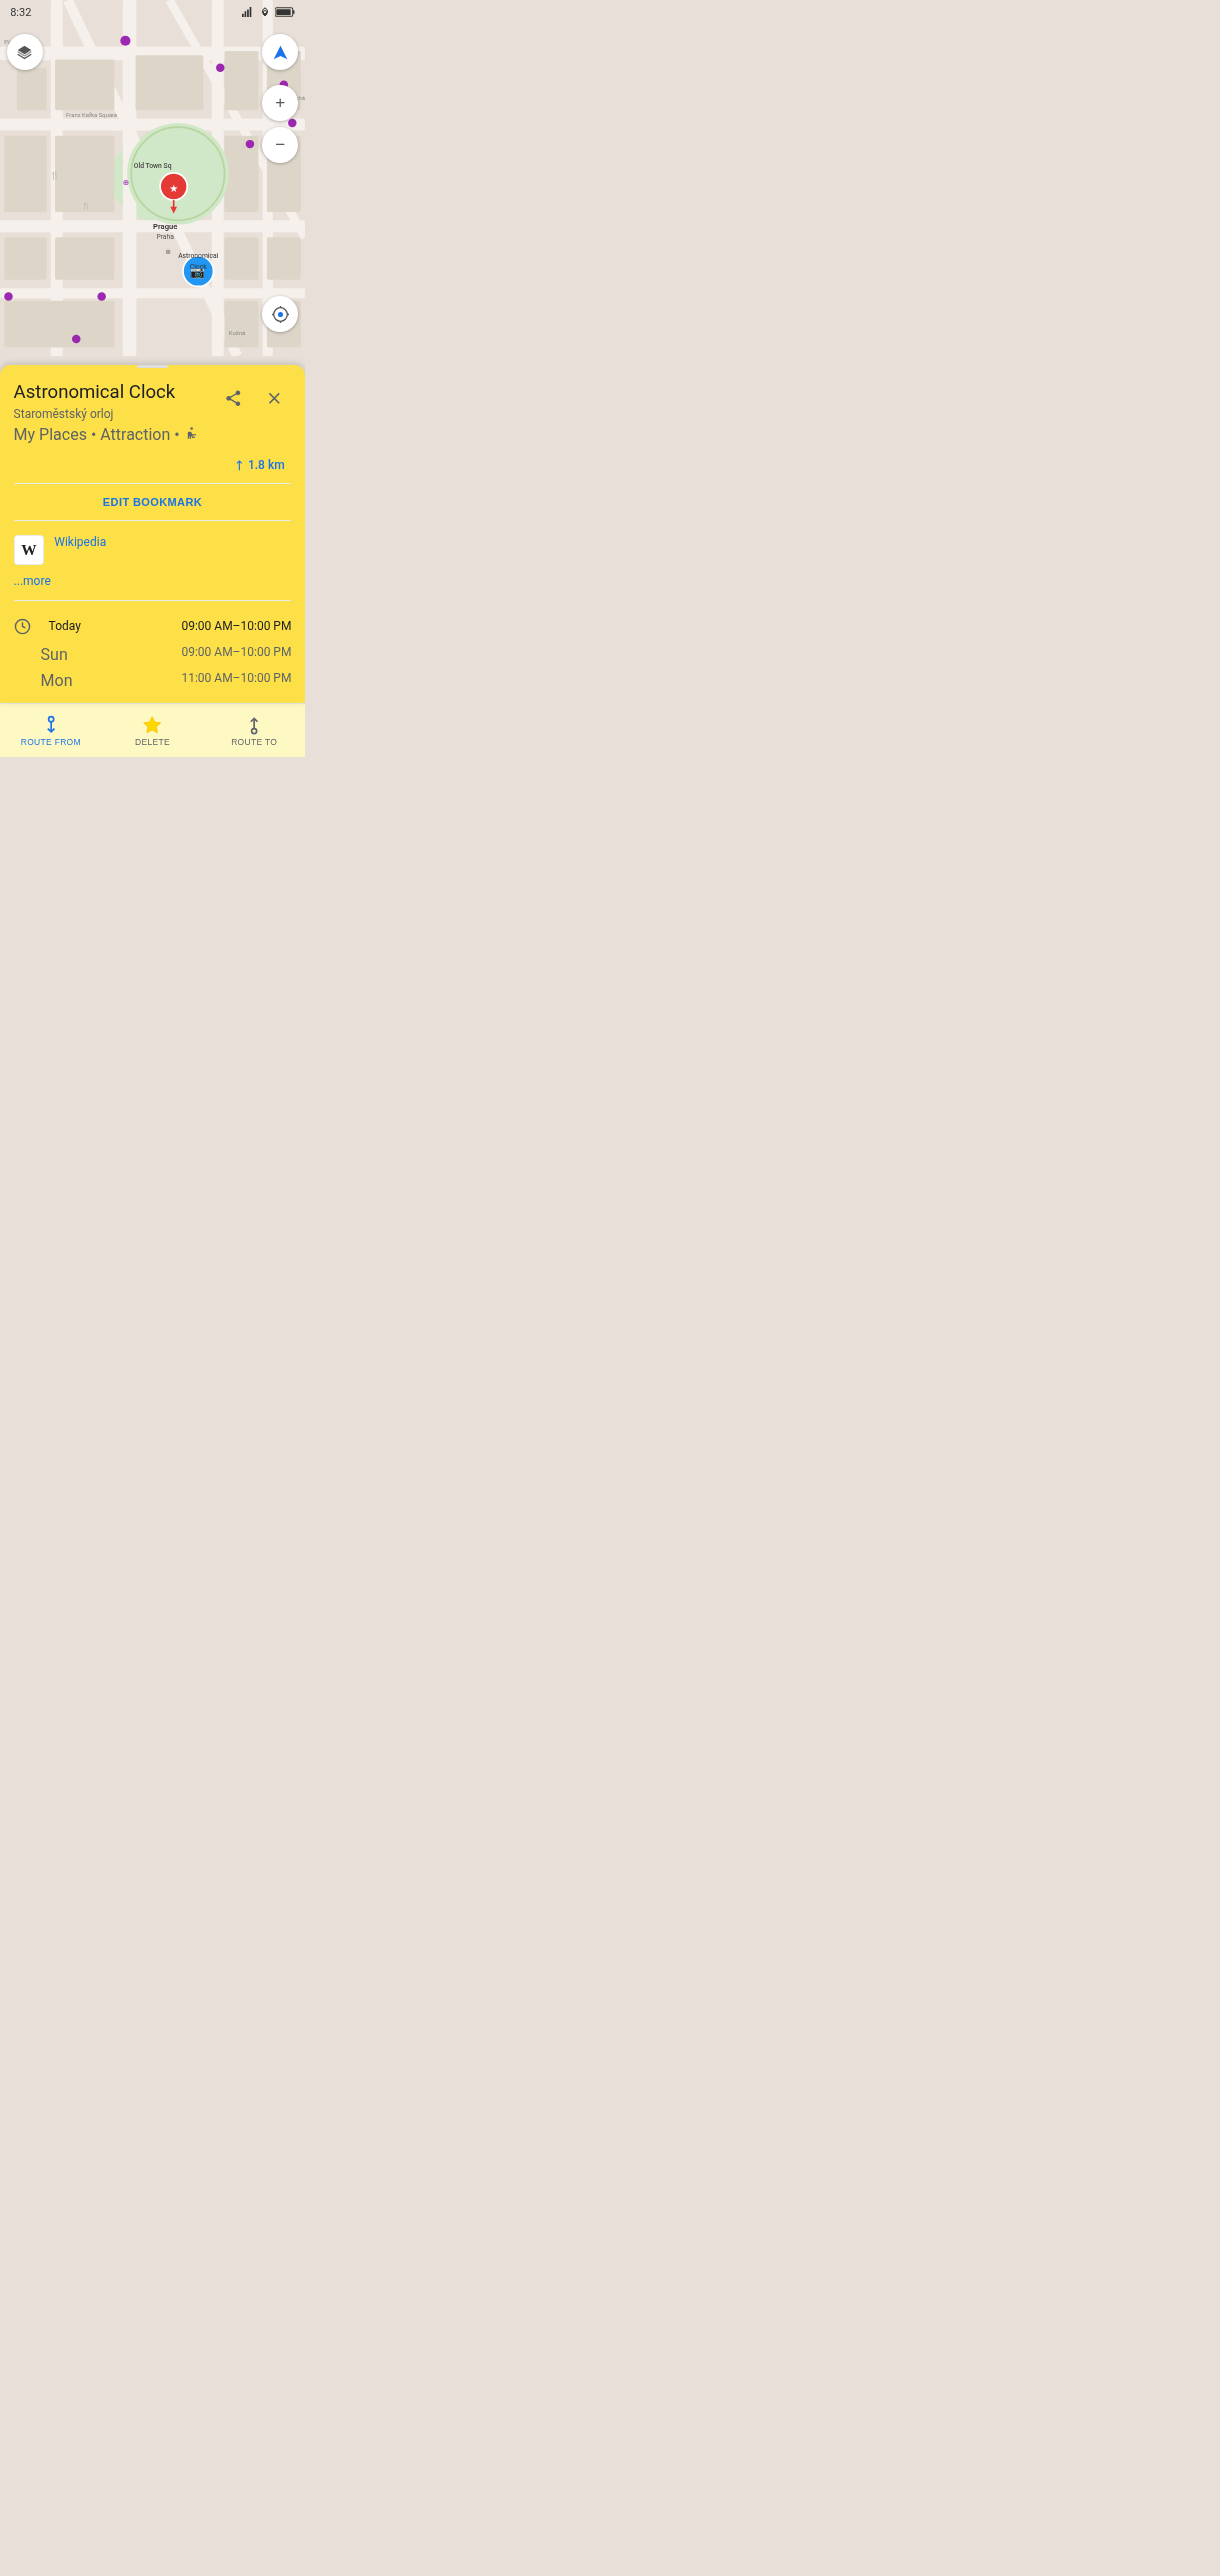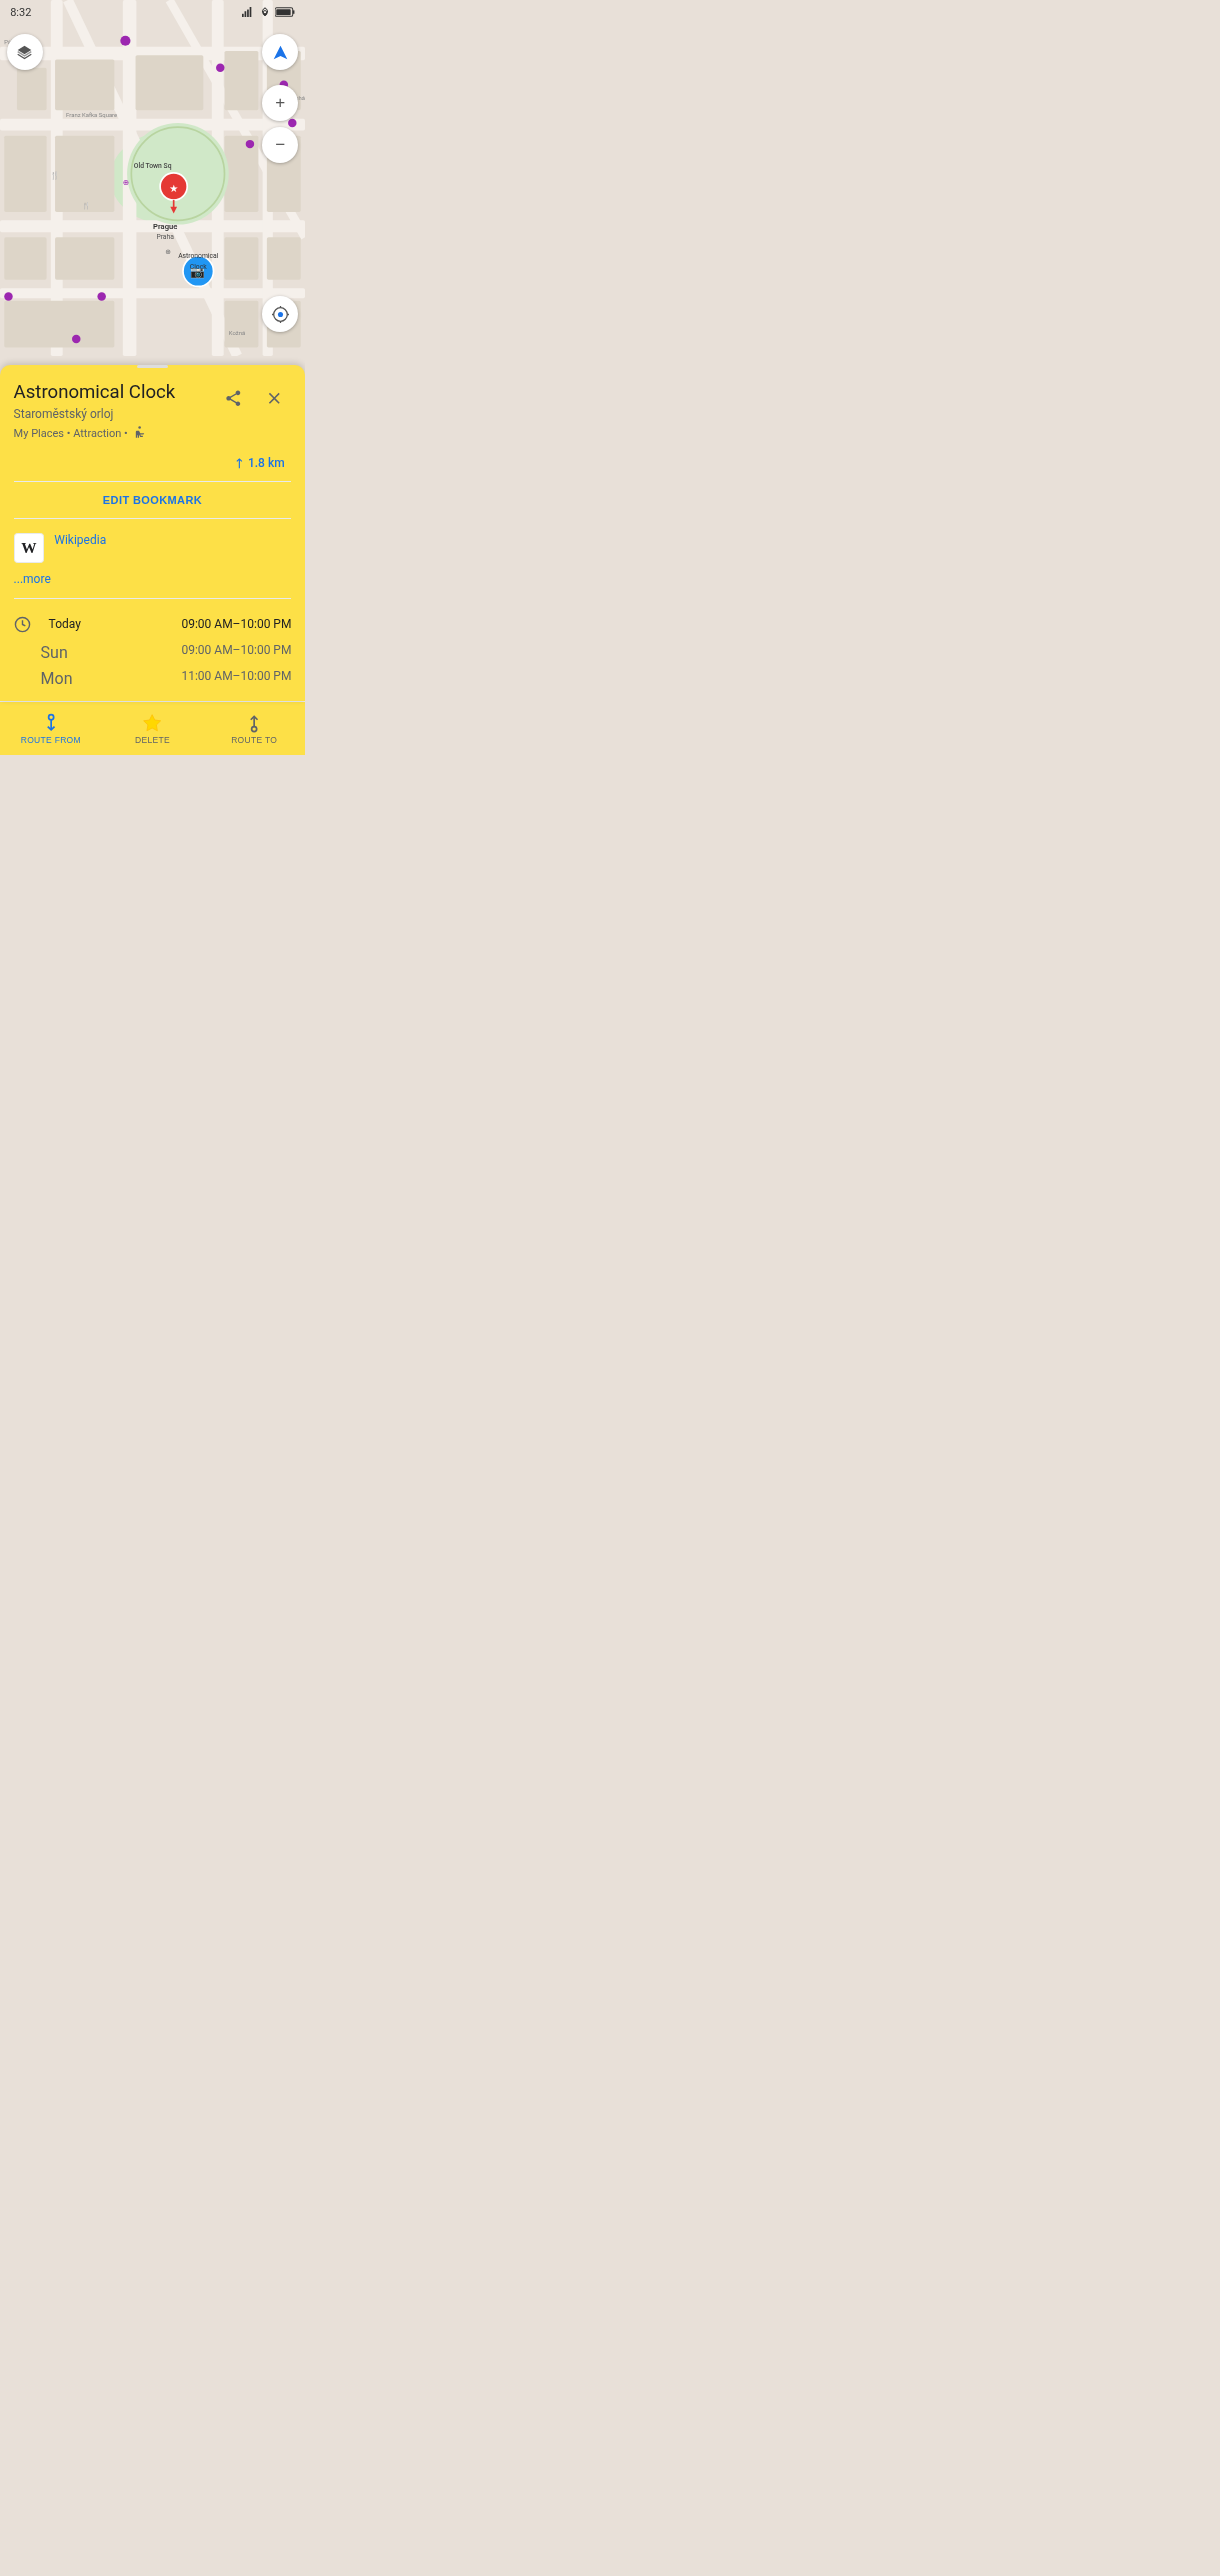--- a/index.html
+++ b/index.html
@@ -116,21 +116,21 @@
       font-weight: 400;
       color: #202124;
       line-height: 1.2;
     }
     .sheet-subtitle {
       font-size: 12px;
       color: #5f6368;
       margin-top: 3.4px;
     }
     .sheet-meta {
-      font-size: 11px;
+      font-size: 16px;
       color: #5f6368;
       margin-top: 3.4px;
       display: flex;
       align-items: center;
       gap: 3.4px;
     }
     .accessibility-icon {
       width: 17px;
       height: 17px;
       display: inline-flex;
@@ -273,21 +273,21 @@
       font-size: 16px;
       color: #5f6368;
     }
     .hours-secondary-time {
       font-size: 12px;
       color: #5f6368;
     }
 
     
     .bottom-nav {
-      background: #fde047;
+      background: #fef9c3;
       border-top: 0.8px solid #e8eaed;
       display: flex;
       align-items: stretch;
       height: 54px;
       position: relative;
     }
     .nav-item {
       flex: 1;
       display: flex;
       flex-direction: column;

